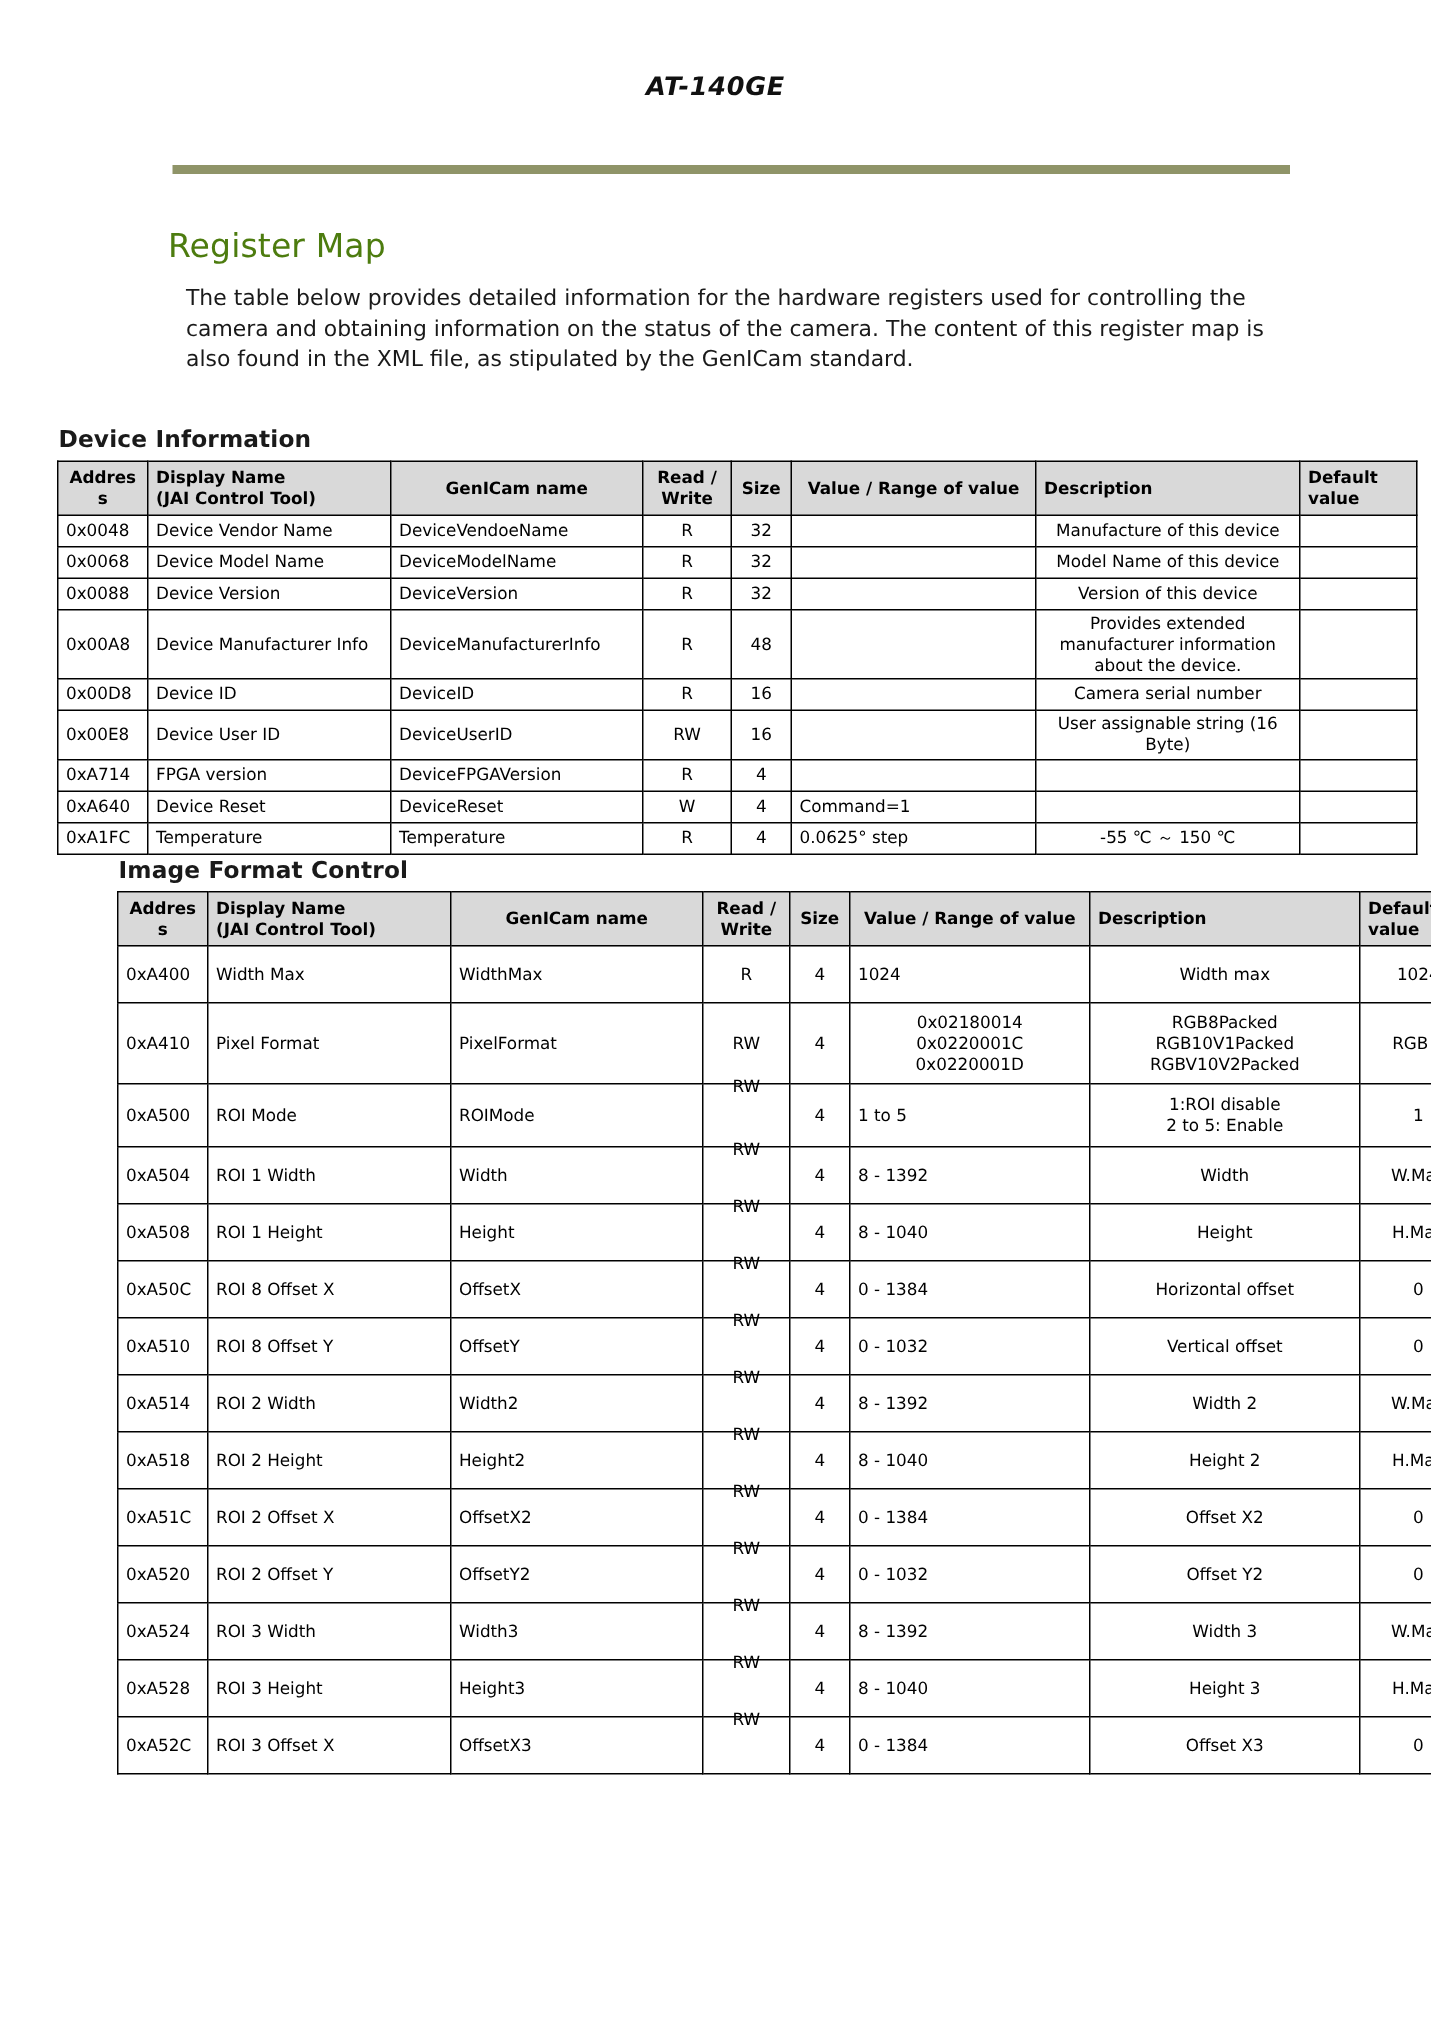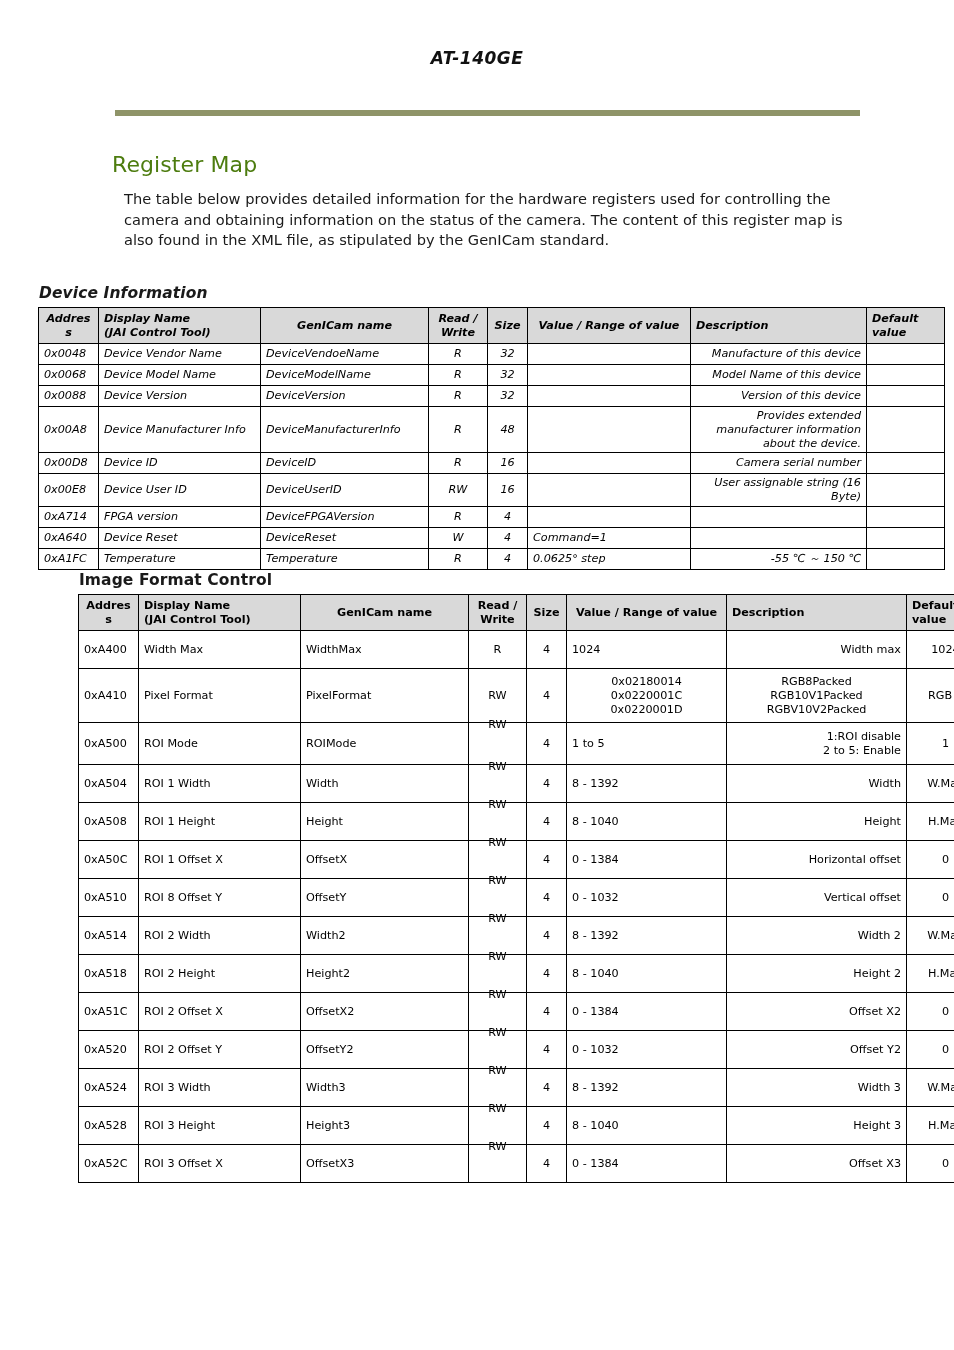--- a/index.html
+++ b/index.html
@@ -58,21 +58,21 @@
   }
   .intro-body {
     font-size: 14.6px;
     line-height: 1.42;
     color: #1a1a1a;
     margin: 12px;
   }
 
   
   .table-section { position: absolute; left: 38px; width: 906px; }
-  #section-device { top: 284px; font-style: italic; }
+  #section-device { top: 284px; }
   #section-image  { top: 571px; padding-left: 40px; }
 
   .table-caption {
     font-size: 15.5px;
     font-weight: bold;
     color: #1a1a1a;
     margin: 0 0 5px 1px;
     letter-spacing: 0.1px;
   }
 
@@ -102,21 +102,21 @@
   th.h-display, th.h-value, th.h-desc, th.h-default { text-align: left; }
   th.h-value { text-align: center; }
 
   
   td.c-address { text-align: left;   padding-left: 6px; }
   td.c-display { text-align: left;   padding-left: 7px; }
   td.c-genicam { text-align: left;   padding-left: 7px; }
   td.c-rw      { text-align: center; }
   td.c-size    { text-align: center; }
   td.c-value   { text-align: left;   padding-left: 7px; }
-  td.c-desc    { text-align: right;   padding-left: 7px; }
+  td.c-desc    { text-align: center;   padding-left: 7px; }
   td.c-default { text-align: center; }
 
   
   #tbl-device col.w-address { width: 60px; }
   #tbl-device col.w-display { width: 162px; }
   #tbl-device col.w-genicam { width: 168px; }
   #tbl-device col.w-rw      { width: 59px; }
   #tbl-device col.w-size    { width: 40px; }
   #tbl-device col.w-value   { width: 163px; }
   #tbl-device col.w-desc    { width: 176px; }
@@ -388,21 +388,21 @@
           <td class="c-display">ROI 1 Height</td>
           <td class="c-genicam">Height</td>
           <td class="c-rw rw-top"><span>RW</span></td>
           <td class="c-size">4</td>
           <td class="c-value">8 - 1040</td>
           <td class="c-desc">Height</td>
           <td class="c-default">H.Max</td>
         </tr>
         <tr>
           <td class="c-address">0xA50C</td>
-          <td class="c-display">ROI 1 Offset X</td>
+          <td class="c-display">ROI 8 Offset X</td>
           <td class="c-genicam">OffsetX</td>
           <td class="c-rw rw-top"><span>RW</span></td>
           <td class="c-size">4</td>
           <td class="c-value">0 - 1384</td>
           <td class="c-desc">Horizontal offset</td>
           <td class="c-default">0</td>
         </tr>
         <tr>
           <td class="c-address">0xA510</td>
           <td class="c-display">ROI 8 Offset Y</td>

